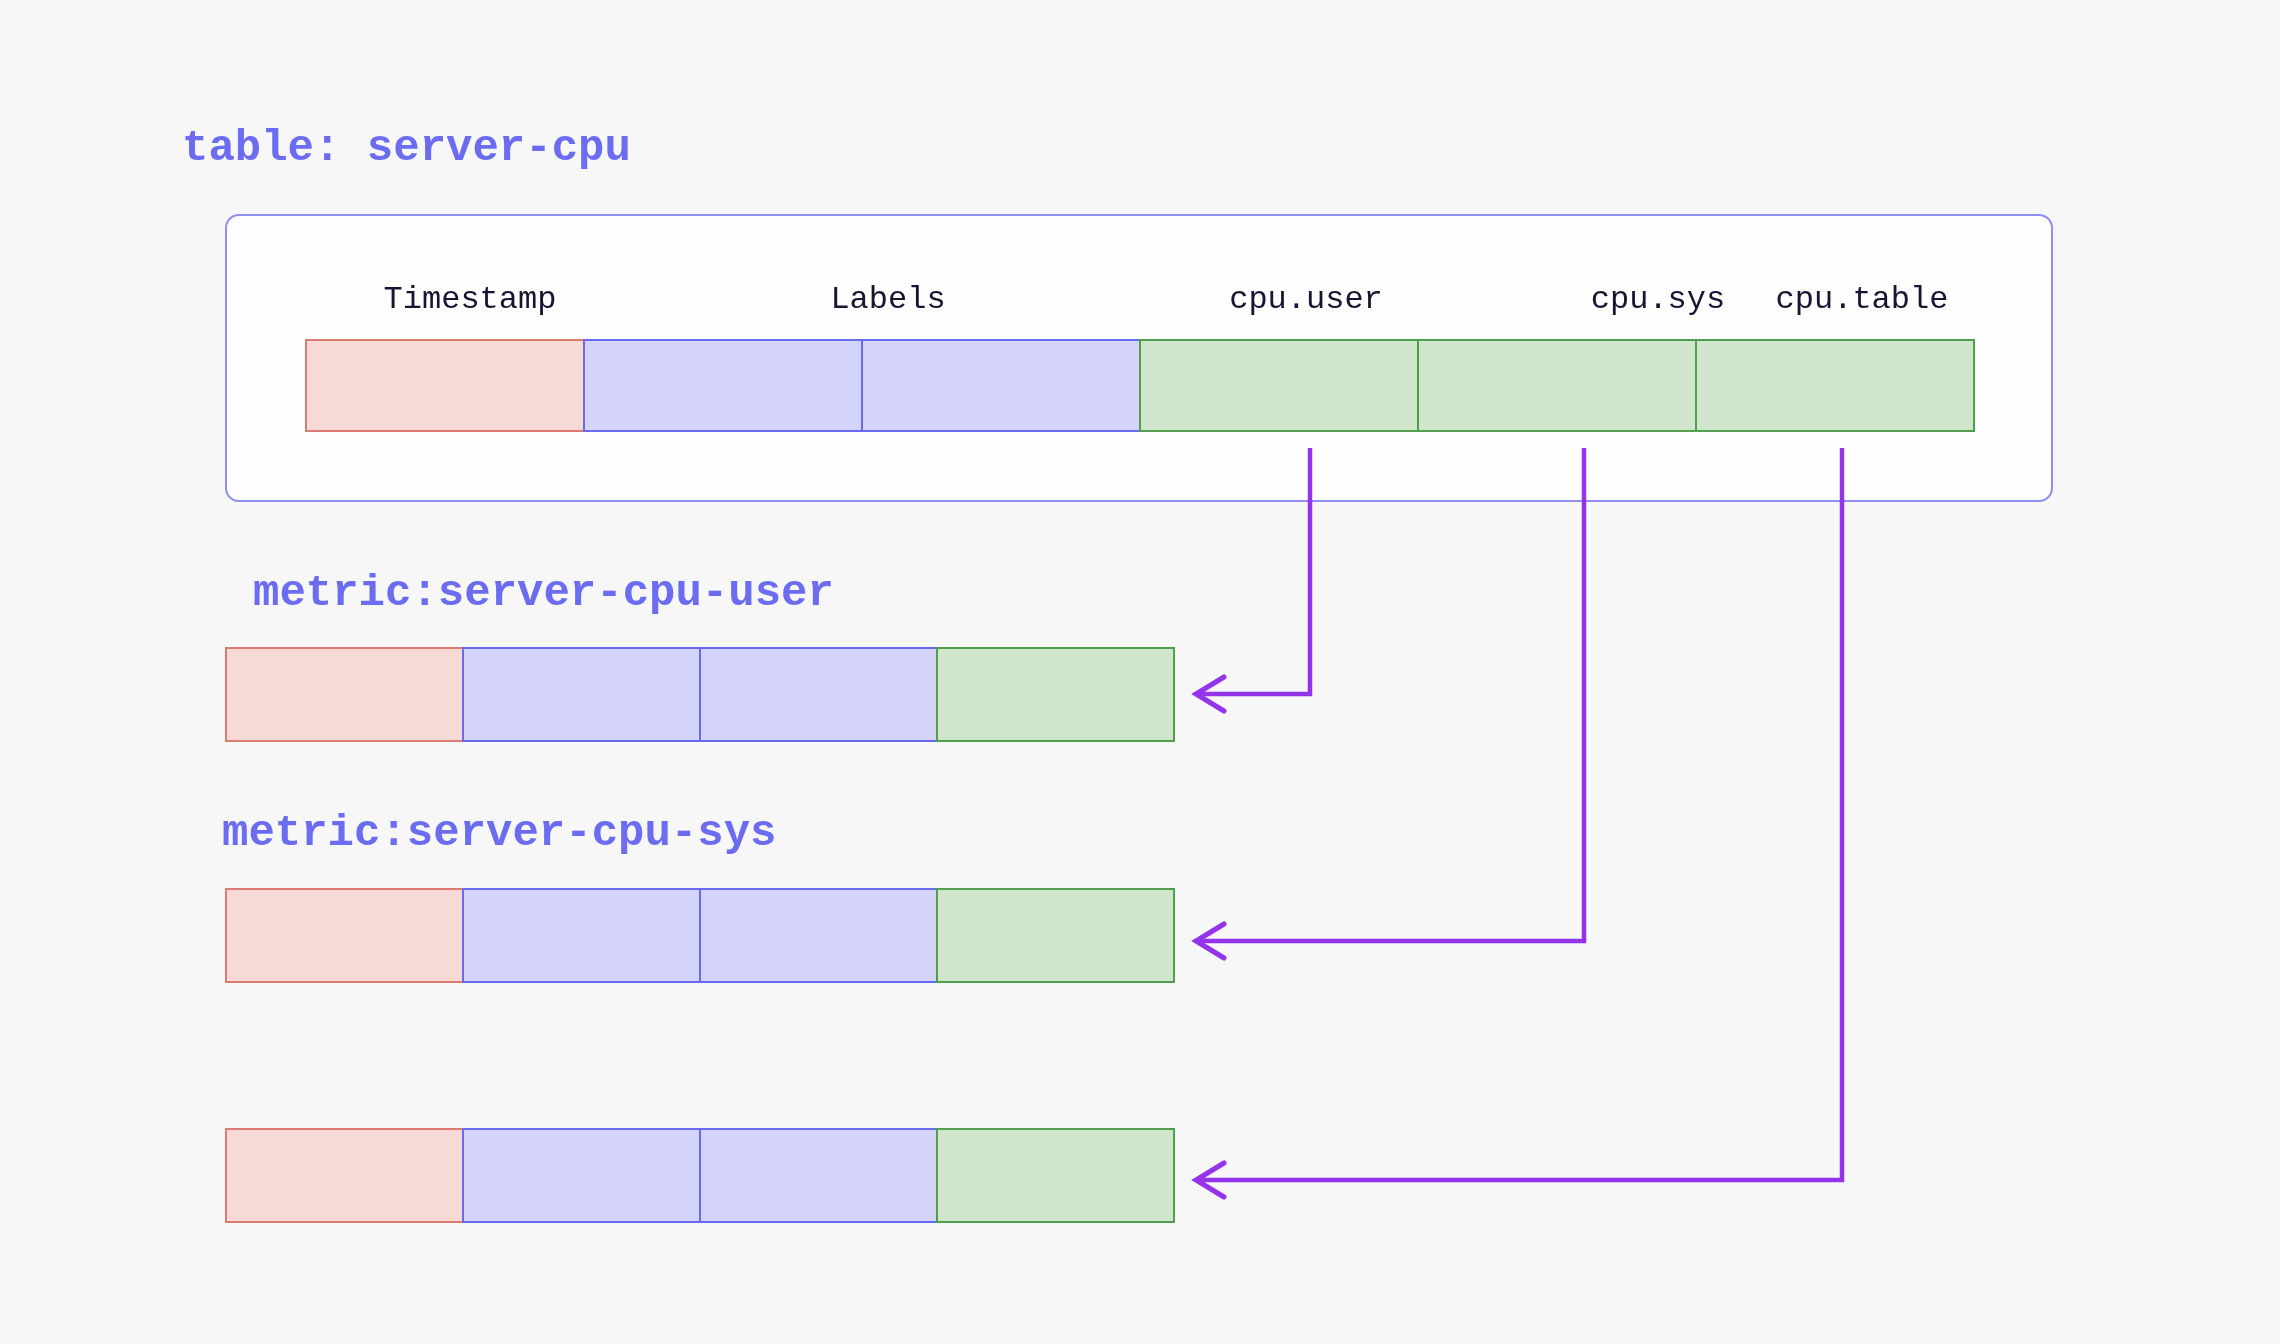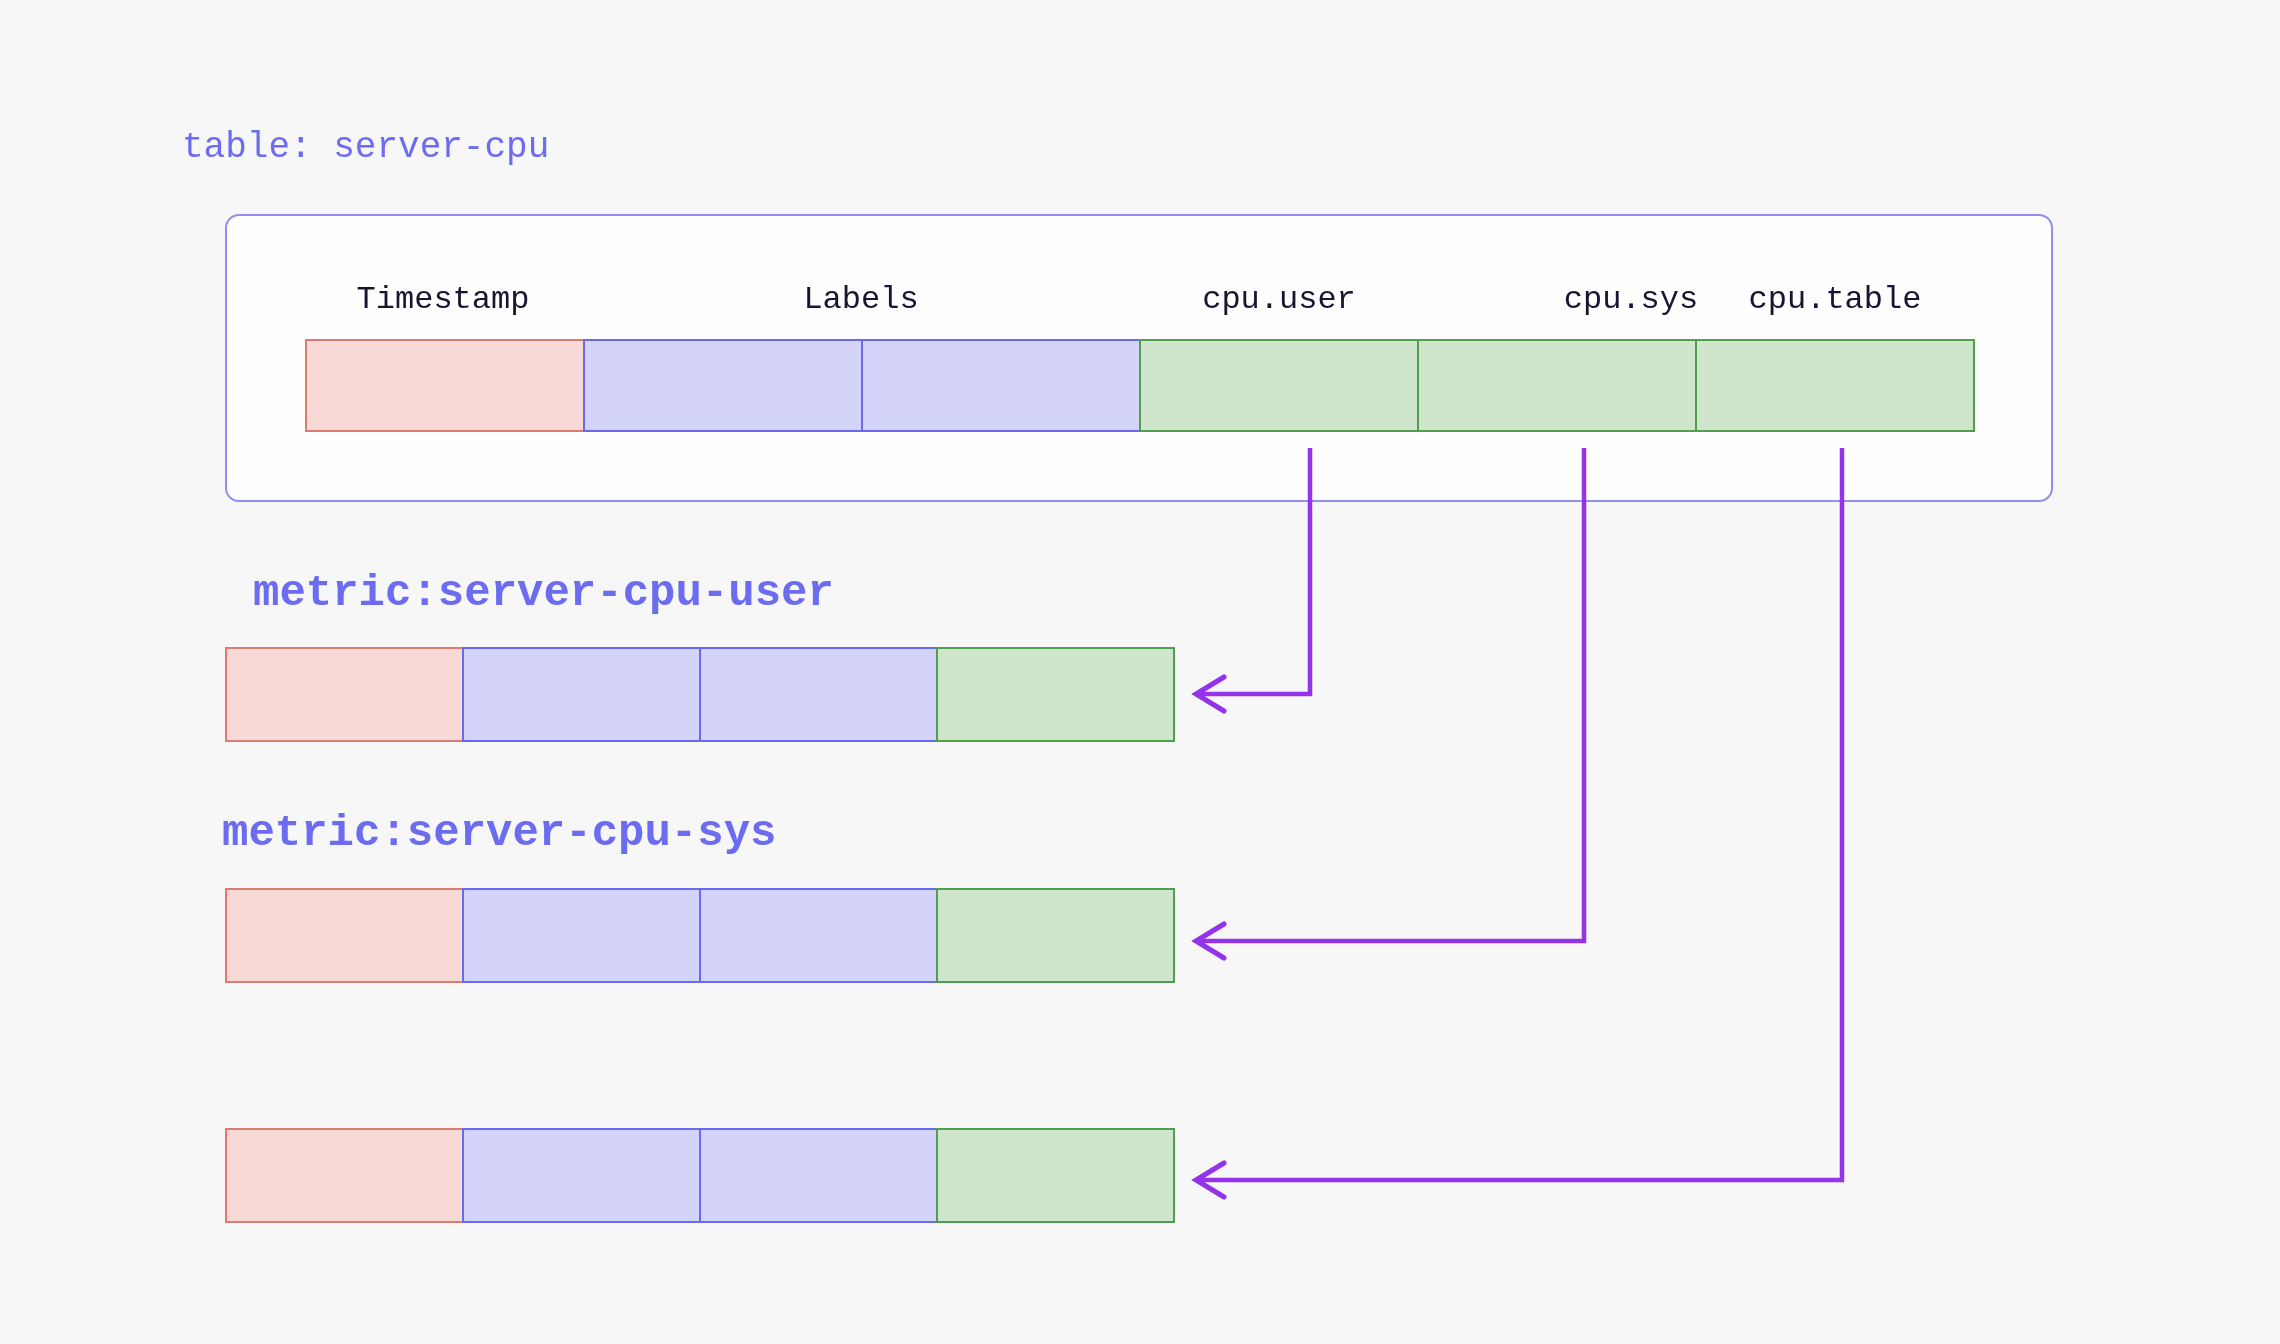--- a/index.html
+++ b/index.html
@@ -20,40 +20,41 @@
   body{
     width:2280px;height:1344px;
     background:var(--background);
     font-family:"Liberation Mono","DejaVu Sans Mono",monospace;
     overflow:hidden;
   }
   .stage{position:relative;width:2280px;height:1344px;}
 
   .title{
     position:absolute;left:182px;top:124px;
-    font-size:36px;font-weight:normal;line-height:48px;
+    font-size:44px;font-weight:bold;line-height:48px;
     color:var(--accent_purple);
     letter-spacing:0;
     white-space:pre;
   }
 
   .table-box{
     position:absolute;left:225px;top:214px;
     width:1828px;height:288px;
     box-sizing:border-box;
     border:2px solid var(--table_box_border);
     border-radius:14px;
     background:var(--table_box_fill);
   }
 
   .col-header{
     position:absolute;top:284px;height:32px;line-height:32px;
     transform:translateX(-50%);
     font-size:32px;color:var(--header_text);
     white-space:pre;
+    margin-left:27px;
   }
 
   .row{
     position:absolute;display:flex;
   }
   .cell{
     box-sizing:border-box;height:100%;
     border:2px solid;margin-left:-2px;
     position:relative;
   }

